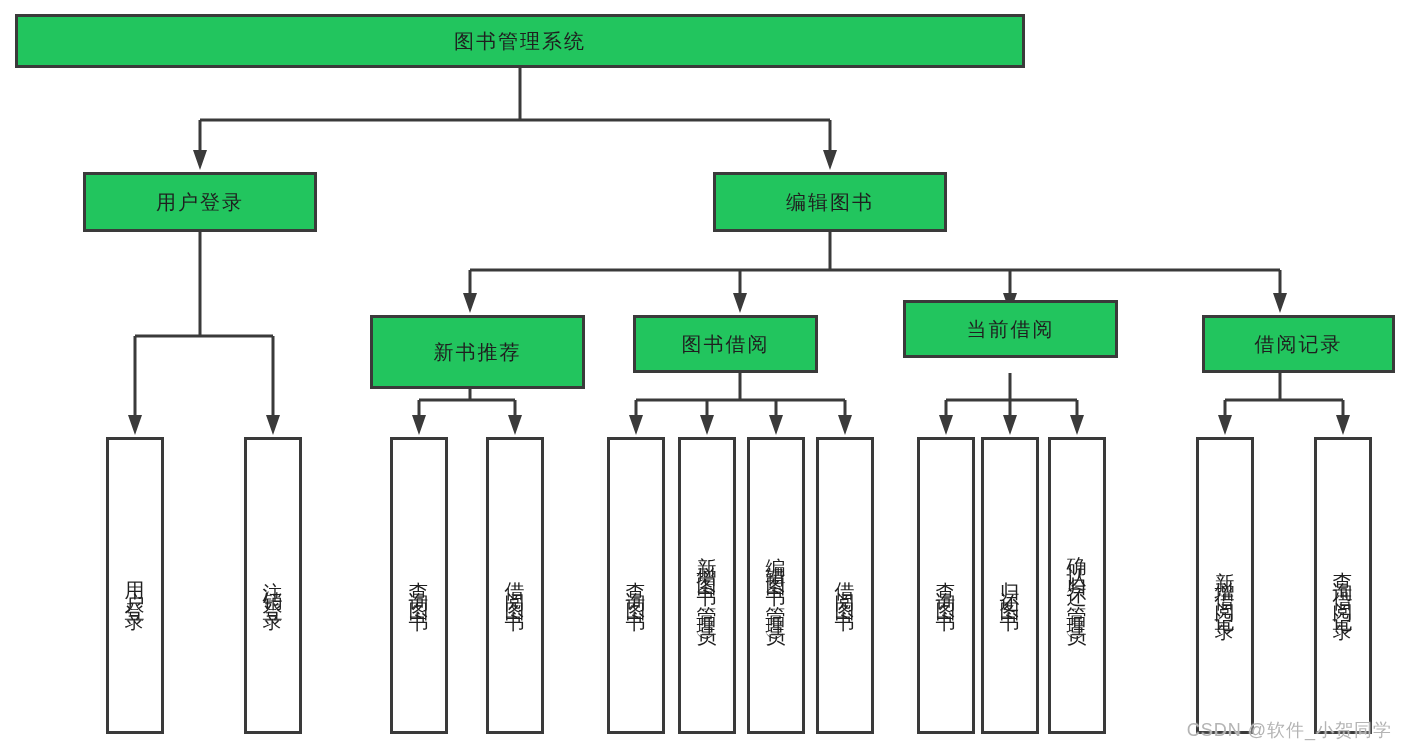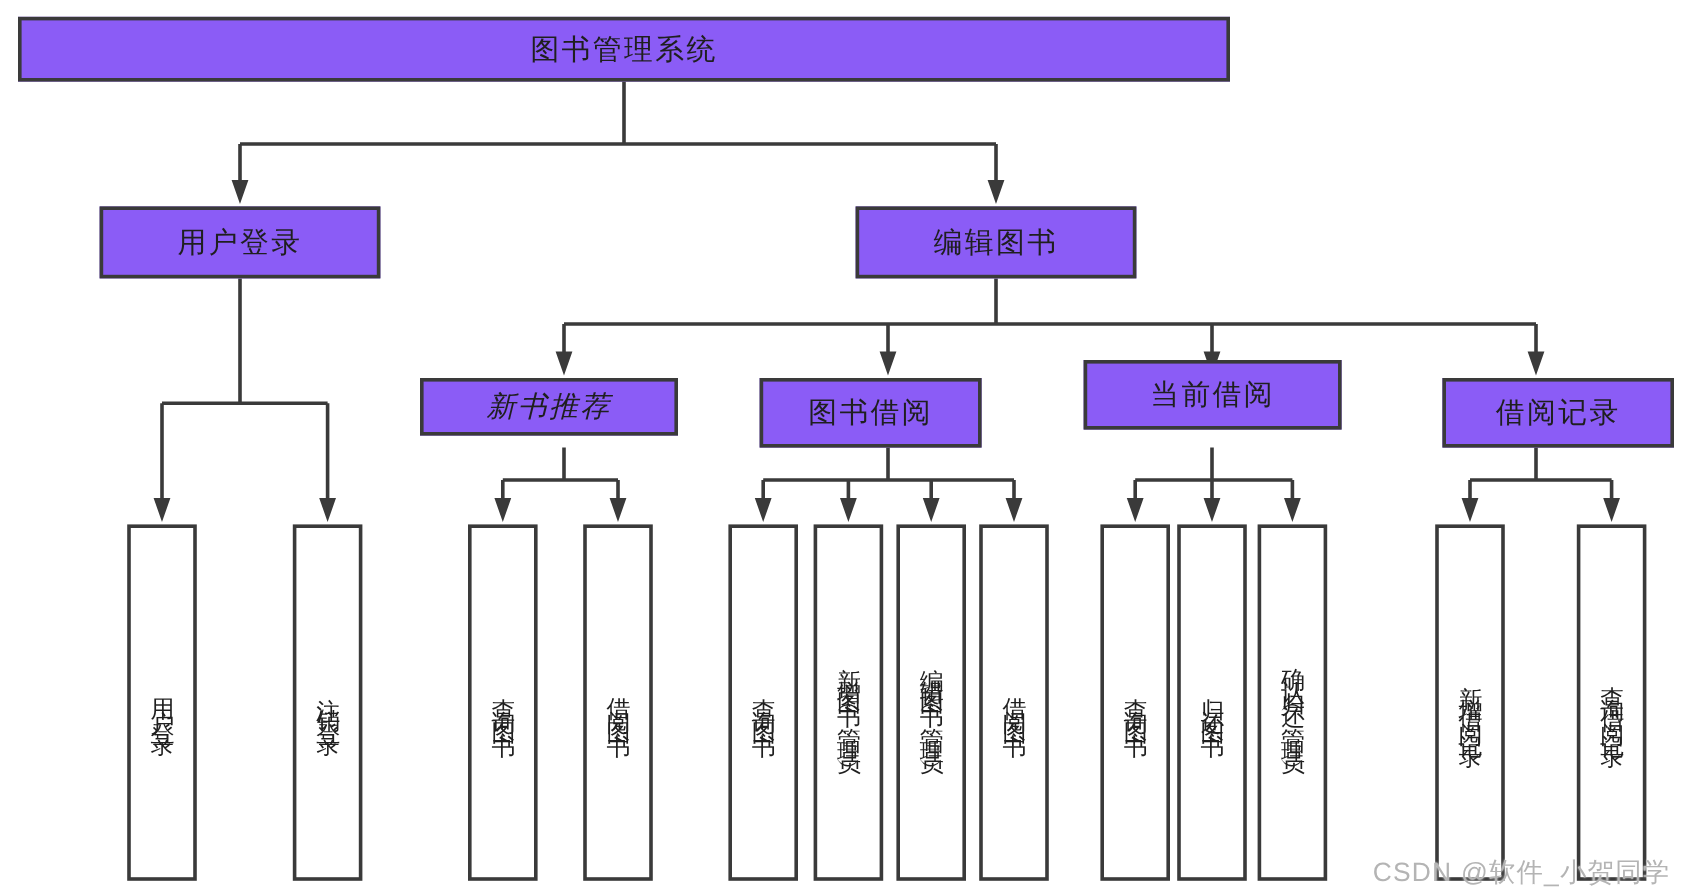--- a/index.html
+++ b/index.html
@@ -19,26 +19,26 @@
     position: absolute;
     left: 0;
     top: 0;
     width: 1405px;
     height: 747px;
     pointer-events: none;
   }
   .node {
     position: absolute;
     box-sizing: border-box;
-    background: #8b5cf6;
+    background: #22c55e;
     border: 3px solid #3a3a3a;
     display: flex;
     align-items: center;
     justify-content: center;
-    font-size: 24px;
+    font-size: 20px;
     letter-spacing: 2px;
     color: #1f1f1f;
     white-space: nowrap;
   }
   .vnode {
     position: absolute;
     box-sizing: border-box;
     background: #ffffff;
     border: 3px solid #3a3a3a;
     top: 437px;
@@ -50,34 +50,34 @@
     line-height: 52px;
     font-size: 20px;
     letter-spacing: 10px;
     color: #1f1f1f;
     overflow: hidden;
   }
   .watermark {
     position: absolute;
     right: 13px;
     bottom: 5px;
-    font-size: 22px;
+    font-size: 18px;
     color: #b4b4b4;
     letter-spacing: 1px;
     text-shadow: 0 0 2px #ffffff;
     z-index: 5;
     white-space: nowrap;
   }
   
   .n-root  { left: 15px;  top: 14px;  width: 1010px; height: 54px; }
   
   .n-l2a   { left: 83px;  top: 172px; width: 234px;  height: 60px; }
   .n-l2b   { left: 713px; top: 172px; width: 234px;  height: 60px; }
   
-  .n-g0    { left: 350px;  top: 315px; width: 215px; height: 48px; font-style: italic; }
+  .n-g0    { left: 370px;  top: 315px; width: 215px; height: 74px; }
   .n-g1    { left: 633px;  top: 315px; width: 185px; height: 58px; }
   .n-g2    { left: 903px;  top: 300px; width: 215px; height: 58px; }
   .n-g3    { left: 1202px; top: 315px; width: 193px; height: 58px; }
   
   .lf-0  { left: 106px;  }
   .lf-1  { left: 244px;  }
   .lf-2  { left: 390px;  }
   .lf-3  { left: 486px;  }
   .lf-4  { left: 607px;  }
   .lf-5  { left: 678px;  }

